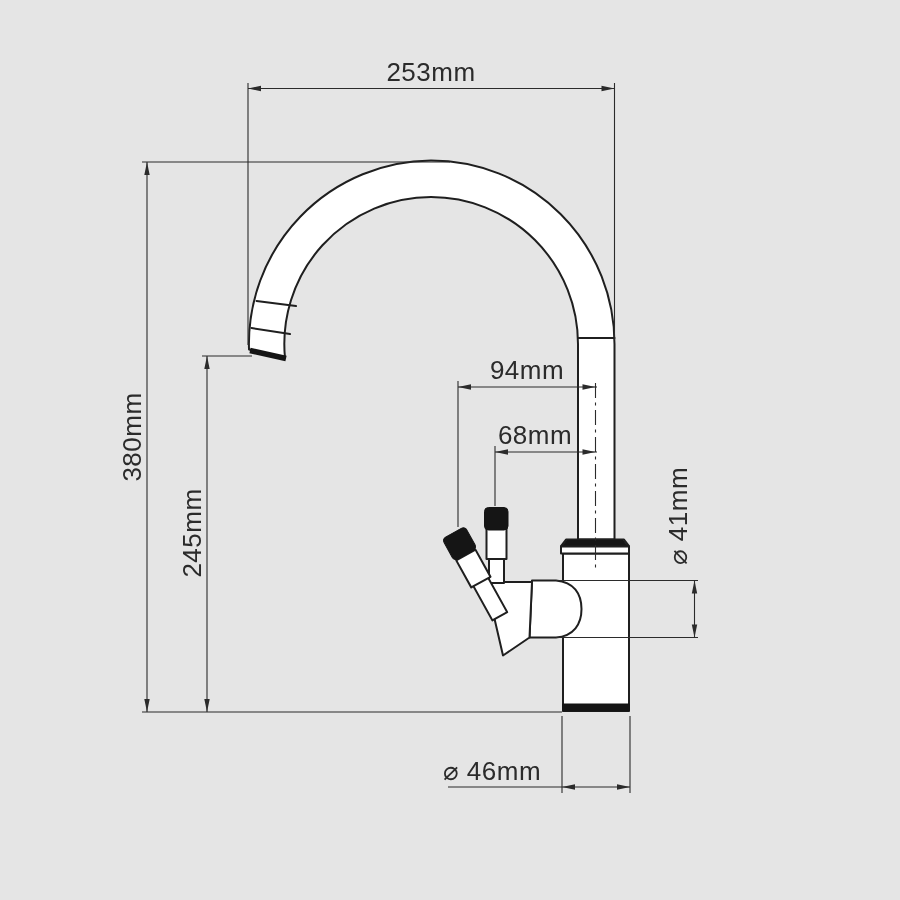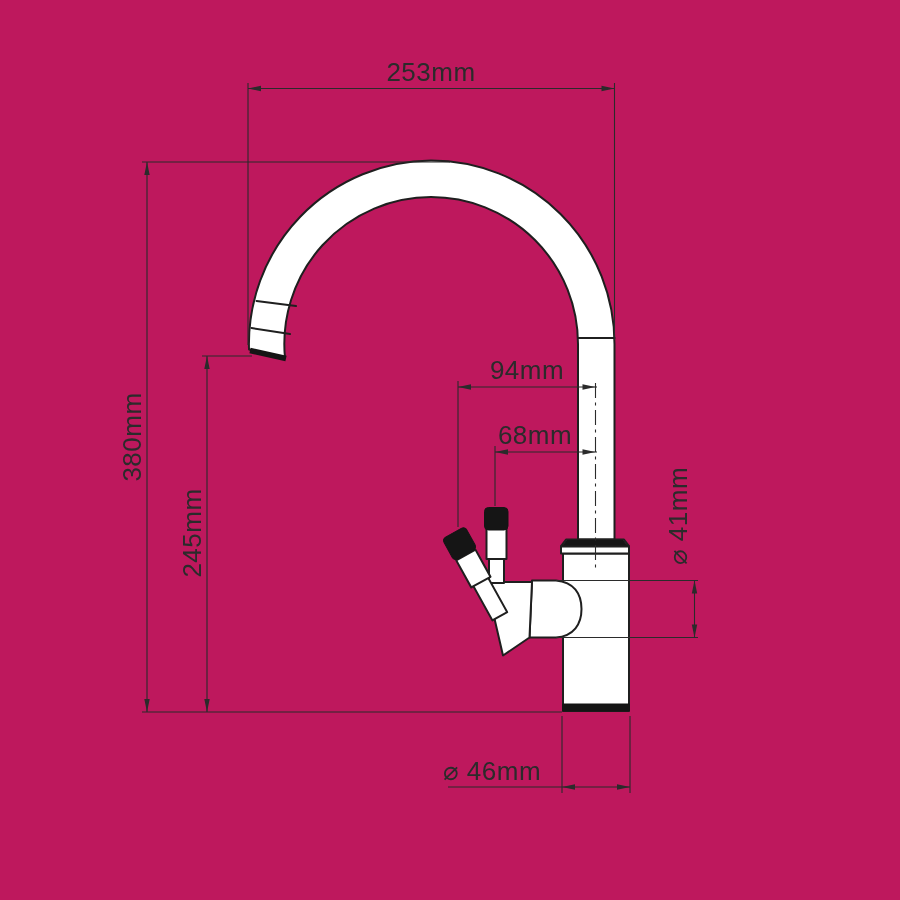--- a/index.html
+++ b/index.html
@@ -4,21 +4,21 @@
 <style>
   html, body {
     margin: 0;
     padding: 0;
     background: #ffffff;
   }
   .stage {
     position: relative;
     width: 900px;
     height: 900px;
-    background: #be185d;
+    background: #e5e5e5;
     overflow: hidden;
   }
   svg { display: block; }
   .outline      { fill: none;    stroke: #1f1f1f; stroke-width: 2;   stroke-linejoin: round; stroke-linecap: round; }
   .outline-fill { fill: #ffffff; stroke: #1f1f1f; stroke-width: 2;   stroke-linejoin: round; }
   .dark-fill    { fill: #151515; stroke: #151515; stroke-width: 1;   stroke-linejoin: round; }
   .thick-cap    { fill: none;    stroke: #151515; stroke-width: 5.5; stroke-linecap: butt; }
   .dim          { fill: none;    stroke: #2b2b2b; stroke-width: 1.1; }
   .dim-arrow    { fill: #2b2b2b; stroke: none; }
   .centerline   { fill: none;    stroke: #2b2b2b; stroke-width: 1.1; stroke-dasharray: 15 4.5 3 4.5; }

